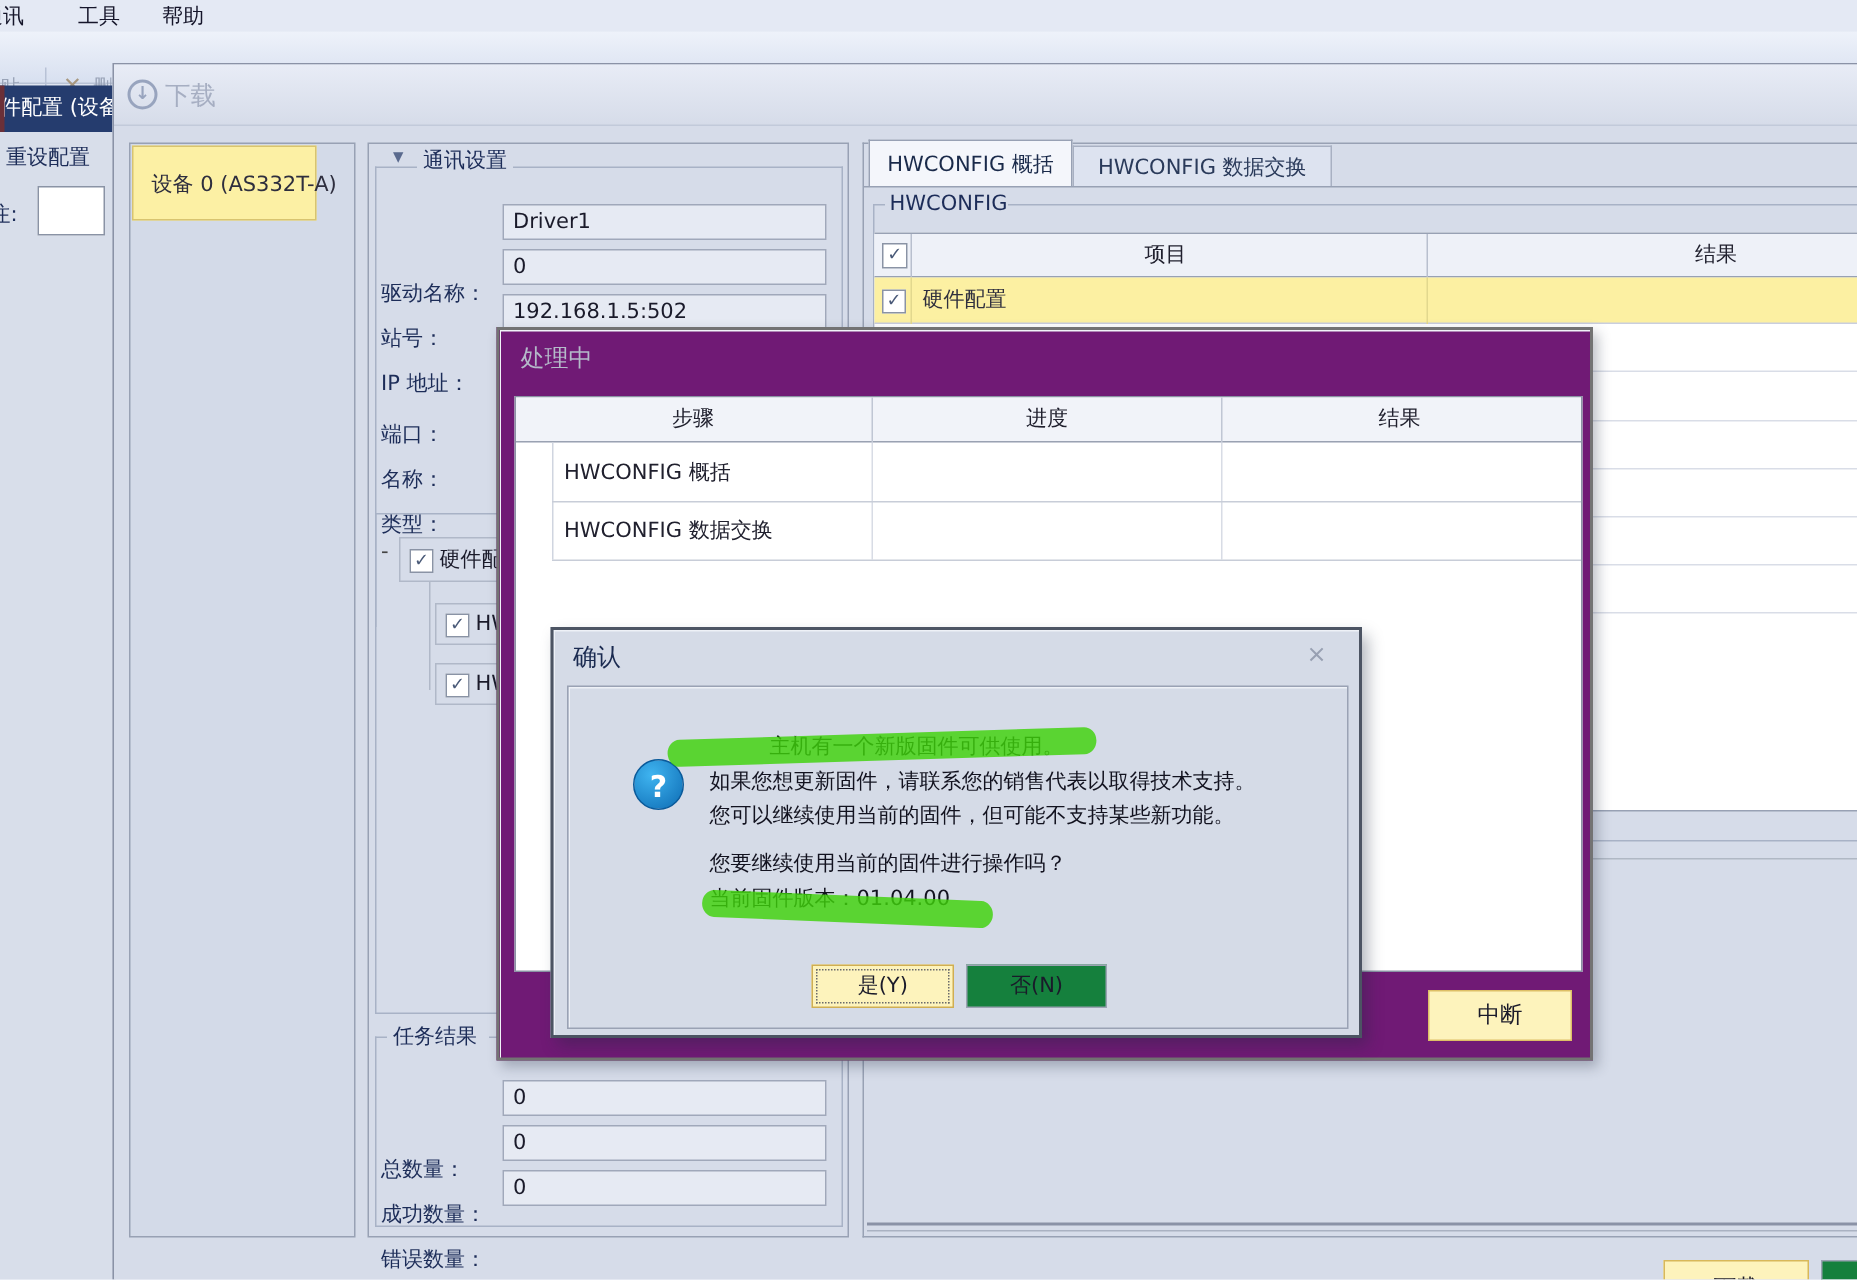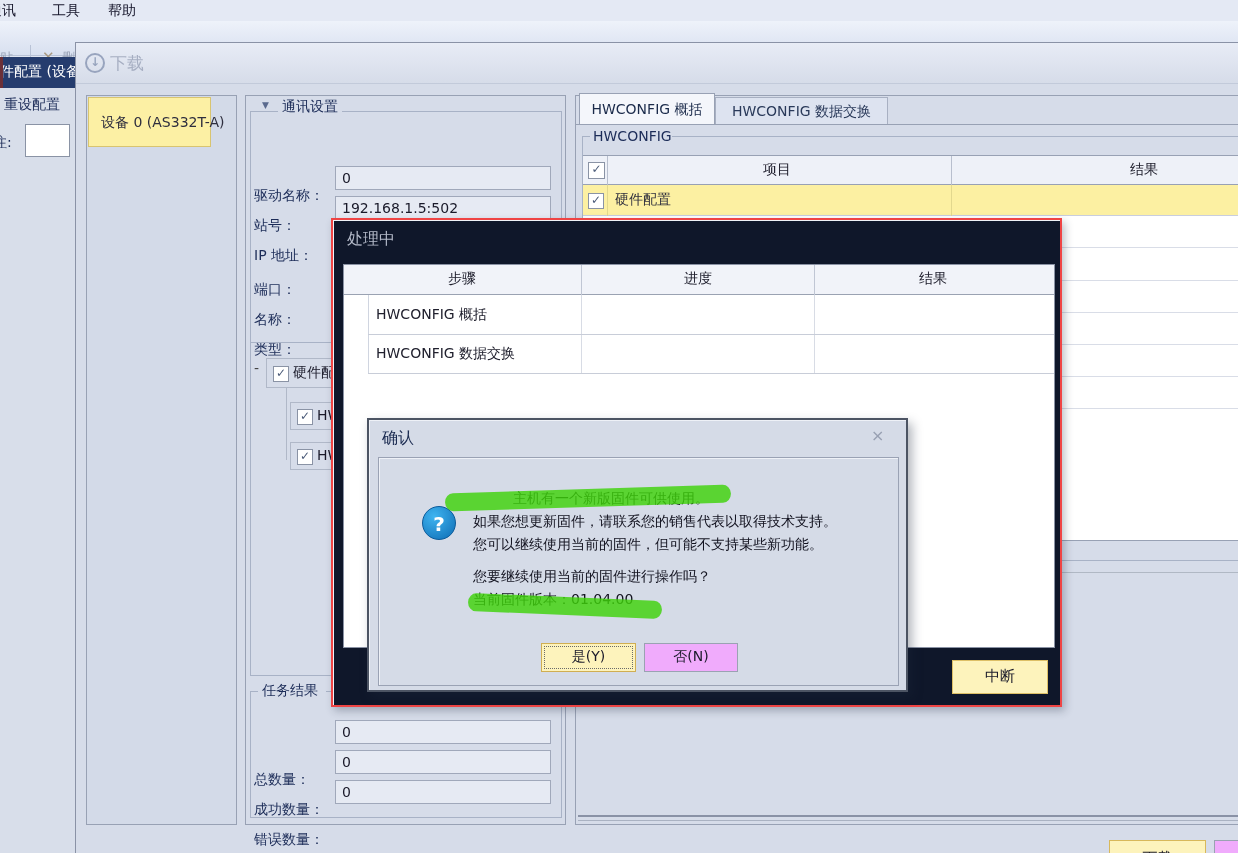--- a/index.html
+++ b/index.html
@@ -18,31 +18,31 @@
   .circ-ico.gray{border-color:#98a4be;color:#98a4be;}
   .doc-tab{left:0;top:57px;width:75px;height:31px;background:#253c6e;overflow:hidden;}
   .doc-tab span{position:absolute;left:-14px;top:6px;color:#fff;font-size:14px;}
   .leftcol{left:0;top:88px;width:75px;height:765px;background:#d8deea;border-right:2px solid #b4bccc;text-align:center;}
   
   .grpline{background:#a8b2c6;height:1px;}
   .field-label{font-size:14px;color:#1c2c58;margin-top:48px;}
   .field-box{background:#e6eaf3;border:1px solid #a0a8ba;font-size:14px;color:#1a1a2a;padding:3px 0 0 6px;box-sizing:border-box;height:24px;}
   .cb{width:14px;height:14px;background:#fff;border:1px solid #8a93a5;font-size:12px;line-height:13px;text-align:center;color:#4a5a78;font-weight:bold;}
   .ybtn{background:#fdf3bc;border:1px solid #d8b85a;font-size:15px;color:#1a1a2a;text-align:center;box-sizing:border-box;}
-  .gbtn{background:#f0abfc;border:1px solid #9aa2b2;font-size:14px;color:#1a1a2a;text-align:center;box-sizing:border-box;}
+  .gbtn{background:#15803d;border:1px solid #9aa2b2;font-size:14px;color:#1a1a2a;text-align:center;box-sizing:border-box;}
   
   .dlg-download{left:75px;top:42px;width:1163px;height:811px;background:#d6dce9;border:1px solid #8a92a6;z-index:10;}
   .dlg-title-bar{left:0;top:0;width:100%;height:40px;background:linear-gradient(#e8ecf6,#d6dce9);border-bottom:1px solid #c2cada;}
   .dlg-title-text{font-size:17px;color:#a6aec2;}
   .panel{border:1px solid #98a1b4;box-sizing:border-box;}
   .tab-active{background:#f4f6fb;border:1px solid #98a1b4;border-bottom:none;font-size:14px;color:#1a2a4a;text-align:center;box-sizing:border-box;z-index:3;}
   .tab-idle{background:#dde3f0;border:1px solid #a8b0c2;border-bottom:none;font-size:14px;color:#2a3a5a;text-align:center;box-sizing:border-box;}
   .tbl-hairline{height:1px;background:#d9dde7;}
   
-  .dlg-processing{left:331px;top:218px;width:731px;height:489px;background:#0f172a;border:2px solid #ef4444;box-shadow:3px 4px 8px rgba(40,50,70,.3), inset 1px 1px 0 #f0f3f8;z-index:20;box-sizing:border-box;}
+  .dlg-processing{left:331px;top:218px;width:731px;height:489px;background:#701a75;border:2px solid #737373;box-shadow:3px 4px 8px rgba(40,50,70,.3), inset 1px 1px 0 #f0f3f8;z-index:20;box-sizing:border-box;}
   
   .dlg-confirm{left:367px;top:418px;width:541px;height:274px;background:#d5dbe7;border:2px solid #4c5463;box-shadow:4px 5px 10px rgba(30,40,60,.35), inset 1px 1px 0 #eef1f7;z-index:30;box-sizing:border-box;}
   .msg-line{font-size:14px;color:#12121f;line-height:19px;}
   .hl-stroke{background:#3ed20a;opacity:.82;border-radius:9px/55%;z-index:5;}
   .qicon{width:34px;height:34px;border-radius:50%;background:radial-gradient(circle at 35% 30%,#3fb4f0,#0d6cb4);border:1px solid #0a5a9a;color:#fff;font-size:20px;font-weight:bold;text-align:center;line-height:34px;box-sizing:border-box;}
 </style>
 </head>
 <body>
 
 <div id="screen">
@@ -95,20 +95,21 @@
       </div>
     </div>
 
     <div class="a panel" style="left:169px;top:52px;width:321px;height:730px;">
 
       <div class="a" style="left:4px;top:15px;width:312px;height:307px;border:1px solid #a8b2c6;border-bottom:none;box-sizing:border-box;"></div>
       <span class="a txt" style="left:14px;top:4px;font-size:9px;color:#5a6a8e;background:#d6dce9;padding:0 2px;">▼</span>
       <span class="a txt" style="left:32px;top:2px;font-size:14px;color:#1c2c58;background:#d6dce9;padding:0 4px;">通讯设置</span>
 
       <span class="a field-label txt" style="left:8px;top:43px;">驱动名称：</span>
+      <div class="a field-box" style="left:89px;top:40px;width:216px;">Driver1</div>
       <span class="a field-label txt" style="left:8px;top:73px;">站号：</span>
       <div class="a field-box" style="left:89px;top:70px;width:216px;">0</div>
       <span class="a field-label txt" style="left:8px;top:103px;">IP 地址：</span>
       <div class="a field-box" style="left:89px;top:100px;width:216px;">192.168.1.5:502</div>
       <span class="a field-label txt" style="left:8px;top:137px;">端口：</span>
       <div class="a field-box" style="left:89px;top:134px;width:216px;"></div>
       <span class="a field-label txt" style="left:8px;top:167px;">名称：</span>
       <div class="a field-box" style="left:89px;top:164px;width:216px;"></div>
       <span class="a field-label txt" style="left:8px;top:197px;">类型：</span>
       <div class="a field-box" style="left:89px;top:194px;width:216px;"></div>

